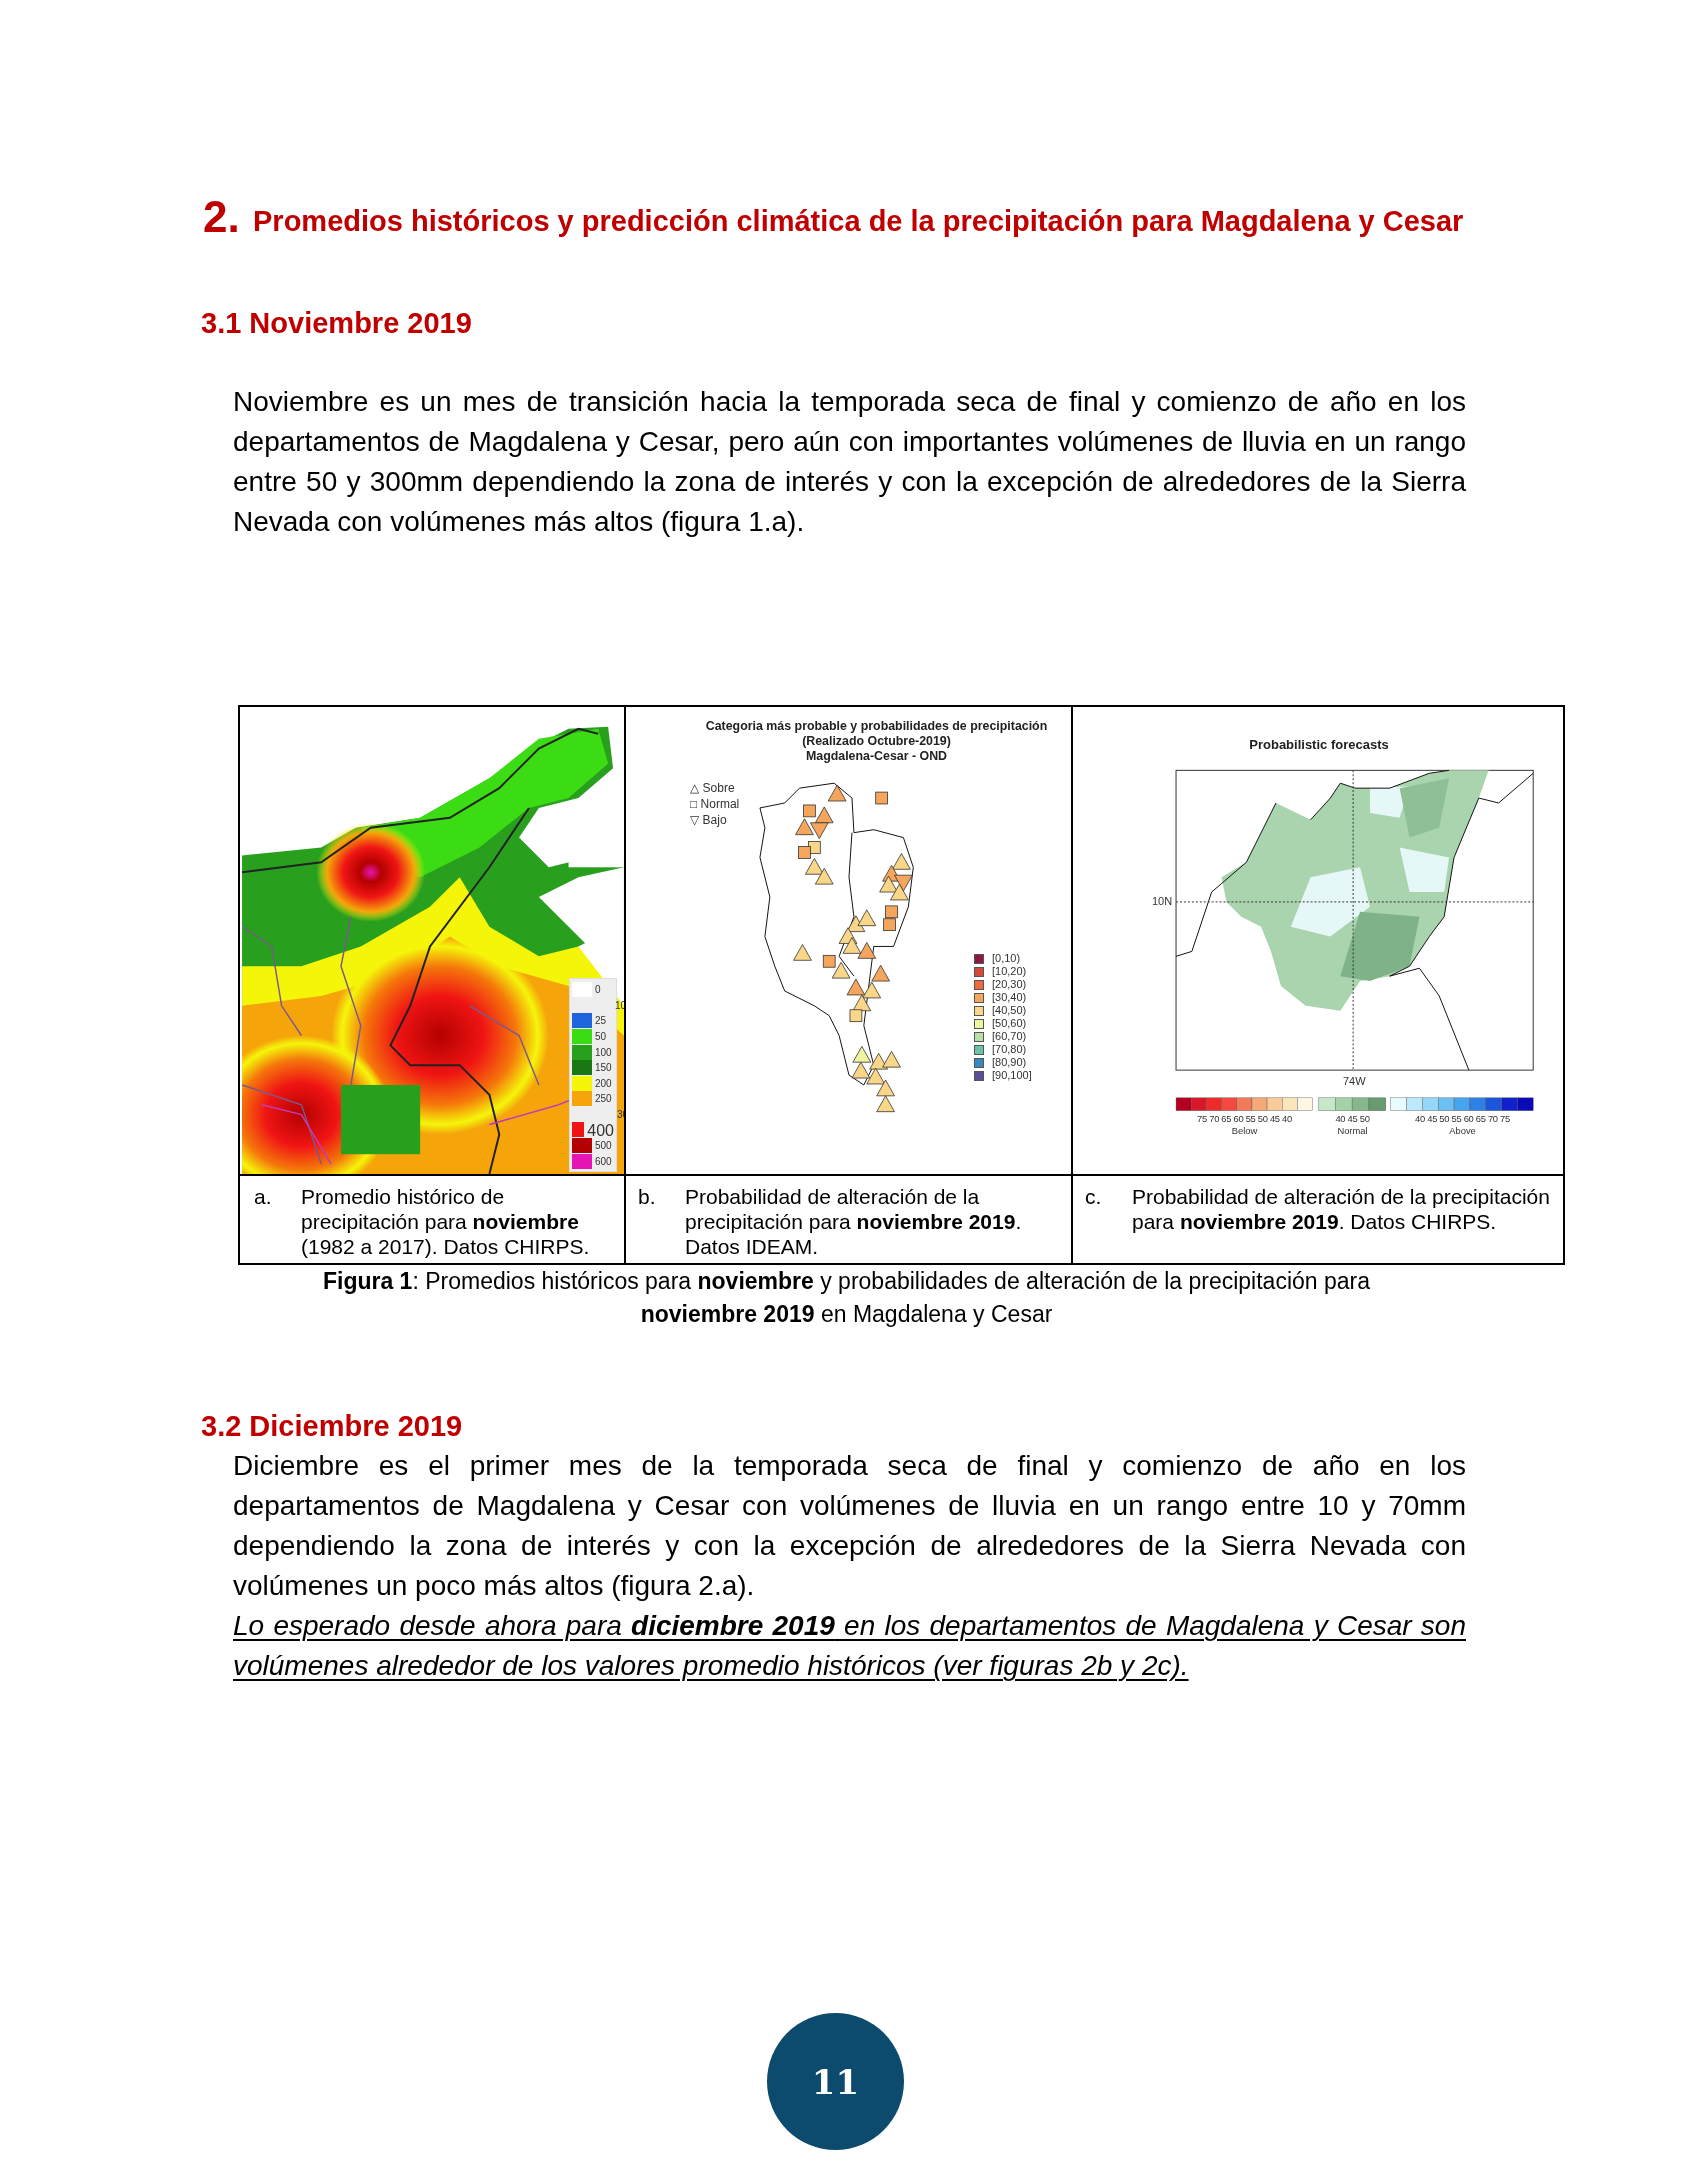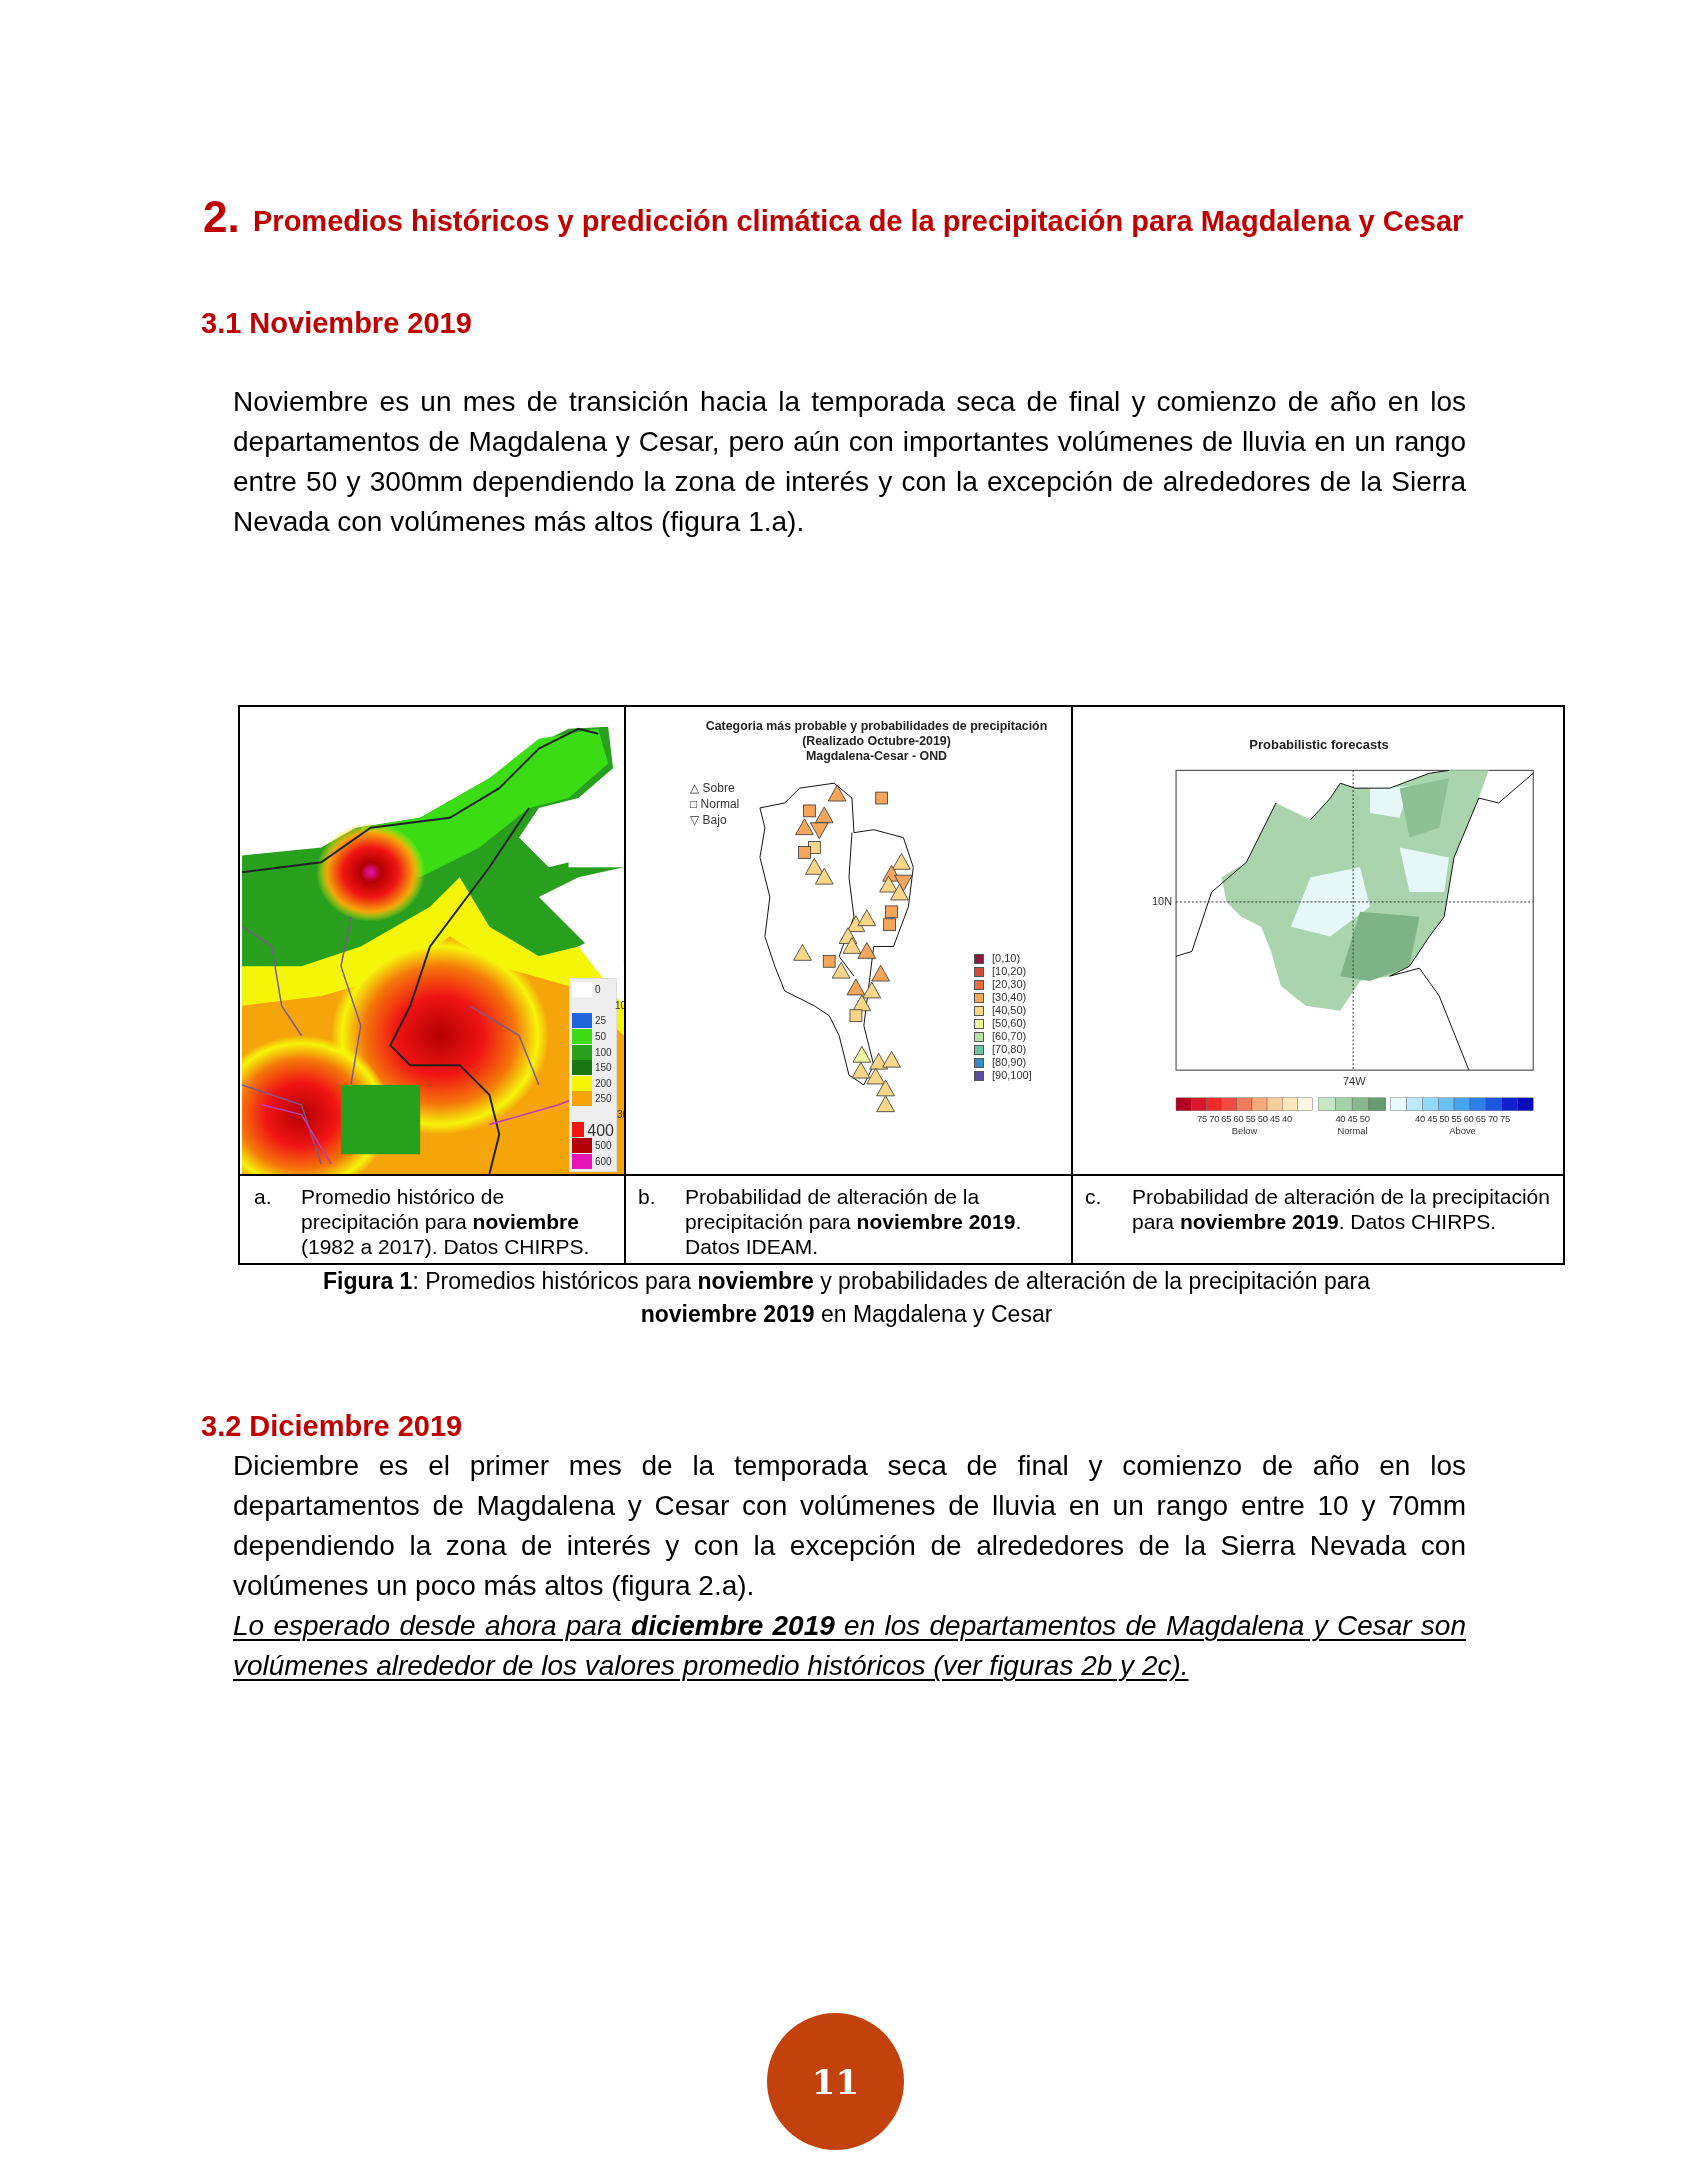--- a/index.html
+++ b/index.html
@@ -14,21 +14,21 @@
   .para p{margin:0;}
   .emph{font-style:italic;text-decoration:underline;text-decoration-thickness:2px;text-underline-offset:4px;}
   .fig{left:238px;top:705px;width:1327px;height:560px;border:2px solid #000;box-sizing:border-box;}
   .cell{position:absolute;box-sizing:border-box;}
   .vline{position:absolute;top:0;bottom:0;width:2px;background:#000;}
   .hline{position:absolute;left:0;right:0;height:2px;background:#000;}
   .cap{font-size:21px;line-height:25px;}
   .cap .lbl{position:absolute;left:12px;top:8px;}
   .cap .txt{position:absolute;left:59px;top:8px;right:8px;}
   .figcap{left:277px;top:1265px;width:1139px;font-size:23px;line-height:33px;text-align:center;}
-  .pagenum{left:767px;top:2013px;width:137px;height:137px;border-radius:50%;background:#c2410c;color:#fff;font-family:"DejaVu Serif",serif;font-weight:bold;font-size:34px;display:flex;align-items:center;justify-content:center;}
+  .pagenum{left:767px;top:2013px;width:137px;height:137px;border-radius:50%;background:#0c4a6e;color:#fff;font-family:"DejaVu Serif",serif;font-weight:bold;font-size:34px;display:flex;align-items:center;justify-content:center;}
 </style>
 </head>
 <body>
 
 <div class="abs h2 red">
   <span class="num">2.</span>
   <span class="txt">Promedios históricos y predicción climática de la precipitación para Magdalena y Cesar</span>
 </div>
 
 <div class="abs h3 red" style="left:201px;top:307px;">3.1 Noviembre 2019</div>

